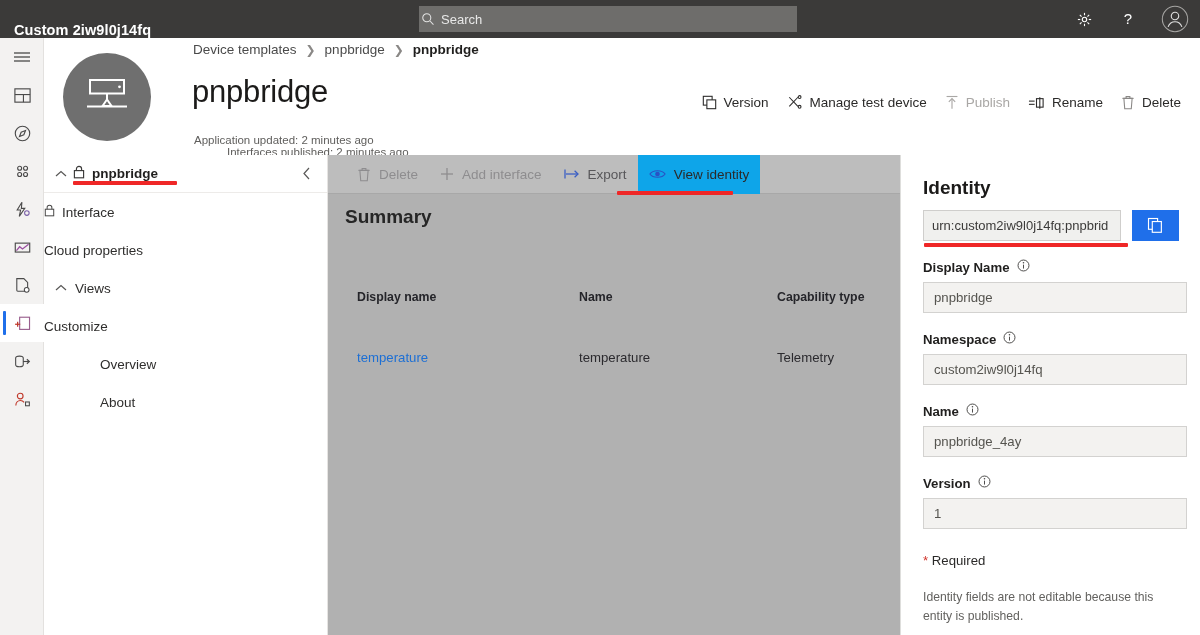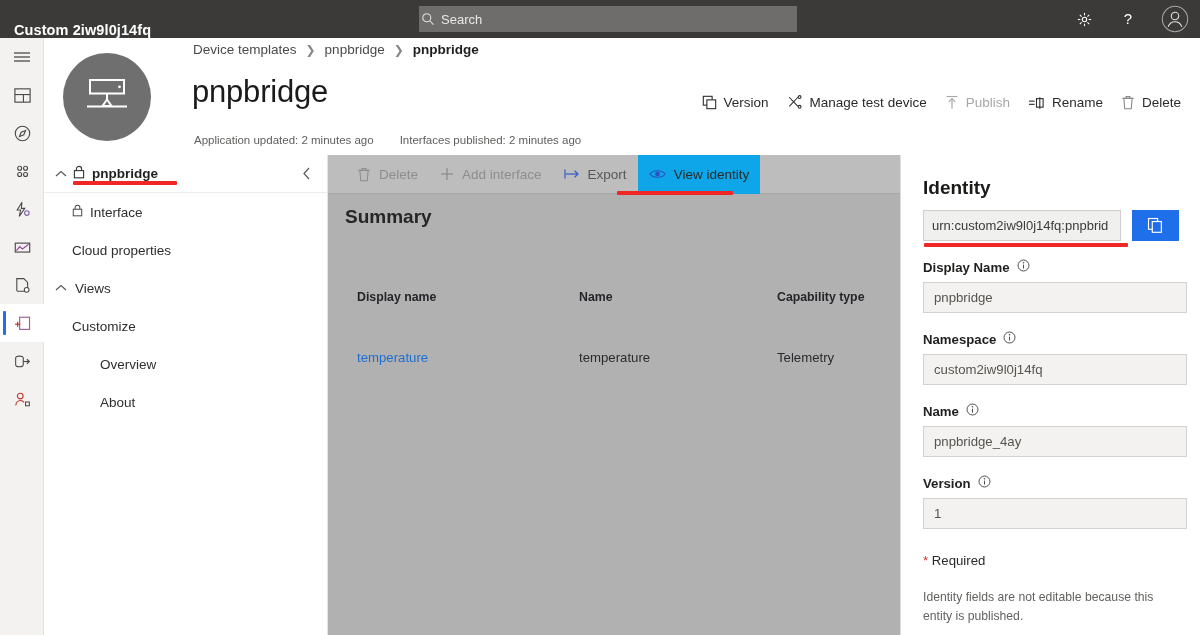--- a/index.html
+++ b/index.html
@@ -69,23 +69,23 @@
   }
   .crumb { white-space:nowrap; }
   .crumb.cur { font-weight:700; color:#201f1e; }
   .crumb-sep { margin:0 9px; color:#8a8886; font-size:12px; }
   .page-title {
     position:absolute; left:148px; top:36px;
     font-size:31px; font-weight:300; color:#1b1a19; letter-spacing:-.2px;
   }
   .meta-row {
     position:absolute; left:150px; top:96px;
-    display:flex; font-size:11.5px; color:#5f5e5c;
-  }
-  .meta-row .m2 { margin-left:26px; }
+    display:flex; font-size:11.5px; color:#5f5e5c;flex-direction:column;
+  }
+  .meta-row .m2 { margin-left:33px; }
 
   .hdr-actions {
     position:absolute; right:10px; top:53px;
     display:flex; align-items:center; font-size:13.5px; color:#2b2a29;
   }
   .hdr-act {
     display:flex; align-items:center; padding:4px 9px; white-space:nowrap;
   }
   .hdr-act.dis { color:#a9a7a5; }
   .hdr-act svg { display:block; margin-right:7px; flex:0 0 auto; }
@@ -106,21 +106,21 @@
     margin-left:7px; font-size:13.5px; font-weight:700; color:#201f1e;
   }
   .collapse-btn {
     position:absolute; right:14px; top:11px; width:14px; height:14px;
     display:flex; align-items:center; justify-content:center;
   }
   .tree-item {
     height:38px; display:flex; align-items:center;
     font-size:13.5px; color:#2f2e2d;
   }
-  .tree-item.lvl1 { padding-left:28px; }
+  .tree-item.lvl1 { }
   .tree-item.lvl2 { padding-left:56px; }
   .tree-item.grp { padding-left:10px; }
   .tree-item .lockico { margin-right:7px; }
   .tree-item.grp .chev { margin-right:8px; }
 
   .underline {
     position:absolute; background:#ef2727; height:4px; border-radius:1px;
   }
 
   

